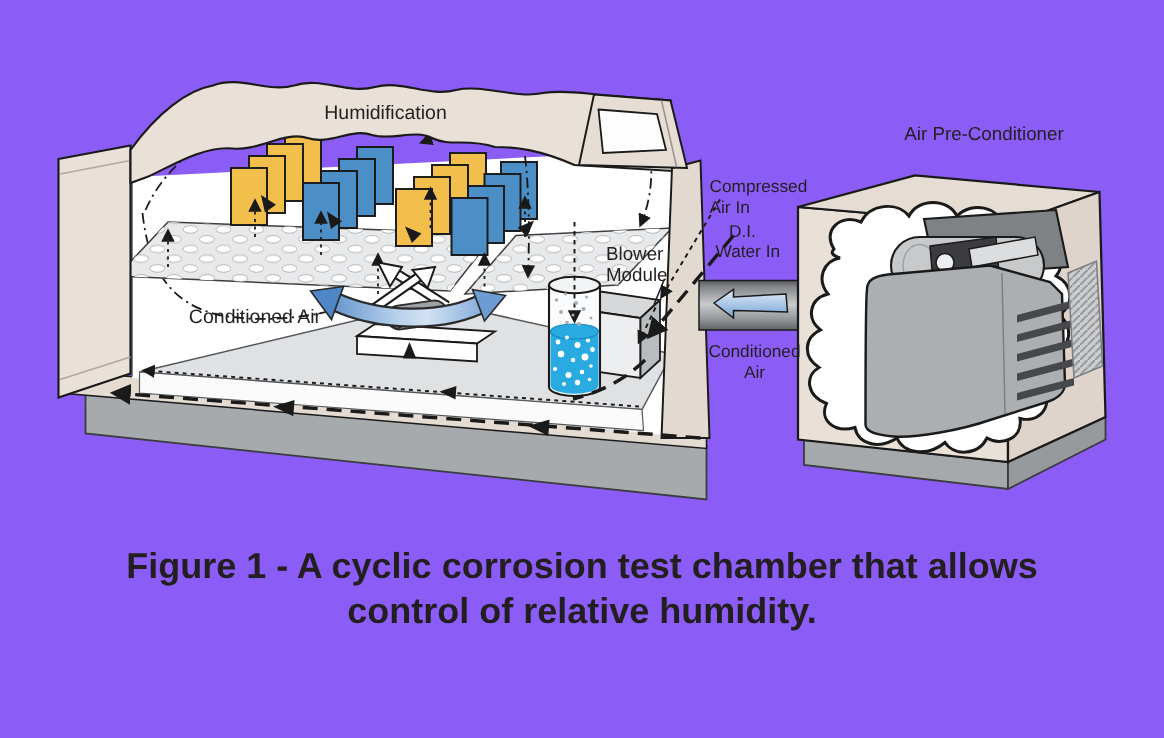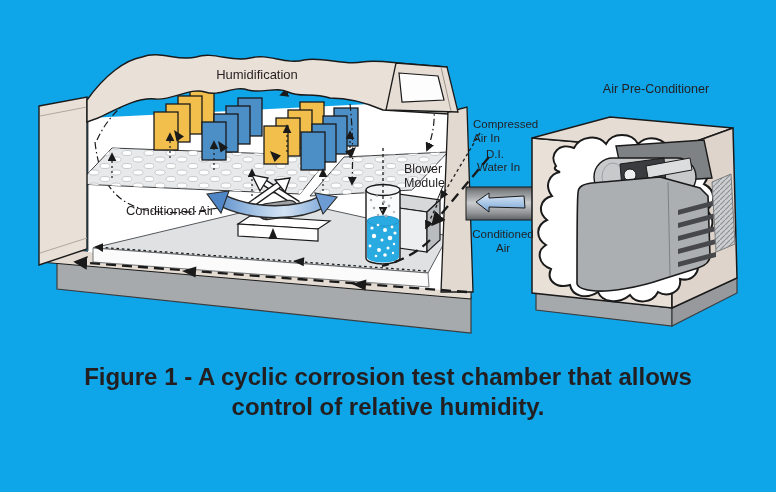--- a/index.html
+++ b/index.html
@@ -1,16 +1,16 @@
 <!DOCTYPE html>
 <html><head>
 <meta charset="utf-8">
 <style>
   html,body{margin:0;padding:0;background:#ffffff;}
-  .stage{position:relative;width:776px;height:492px;background:#0ea5e9;overflow:hidden;}
+  .stage{position:relative;width:776px;height:492px;background:#8b5cf6;overflow:hidden;}
   svg{display:block;}
   text{fill:#231F20;font-family:"Liberation Sans",sans-serif;}
   .t13{font-size:13px;}
   .t12{font-size:12.5px;}
   .t11{font-size:11.5px;}
   .cap{font-size:24px;font-weight:bold;text-anchor:middle;}
   .flow{fill:none;stroke:#1a1a1a;}
   .dashdot{stroke-dasharray:7,3,1.5,3;stroke-width:1.2;}
   .finedash{stroke-dasharray:3,3;stroke-width:1.3;}
   .dotline{stroke-dasharray:2.6,2.8;stroke-width:1.3;}

